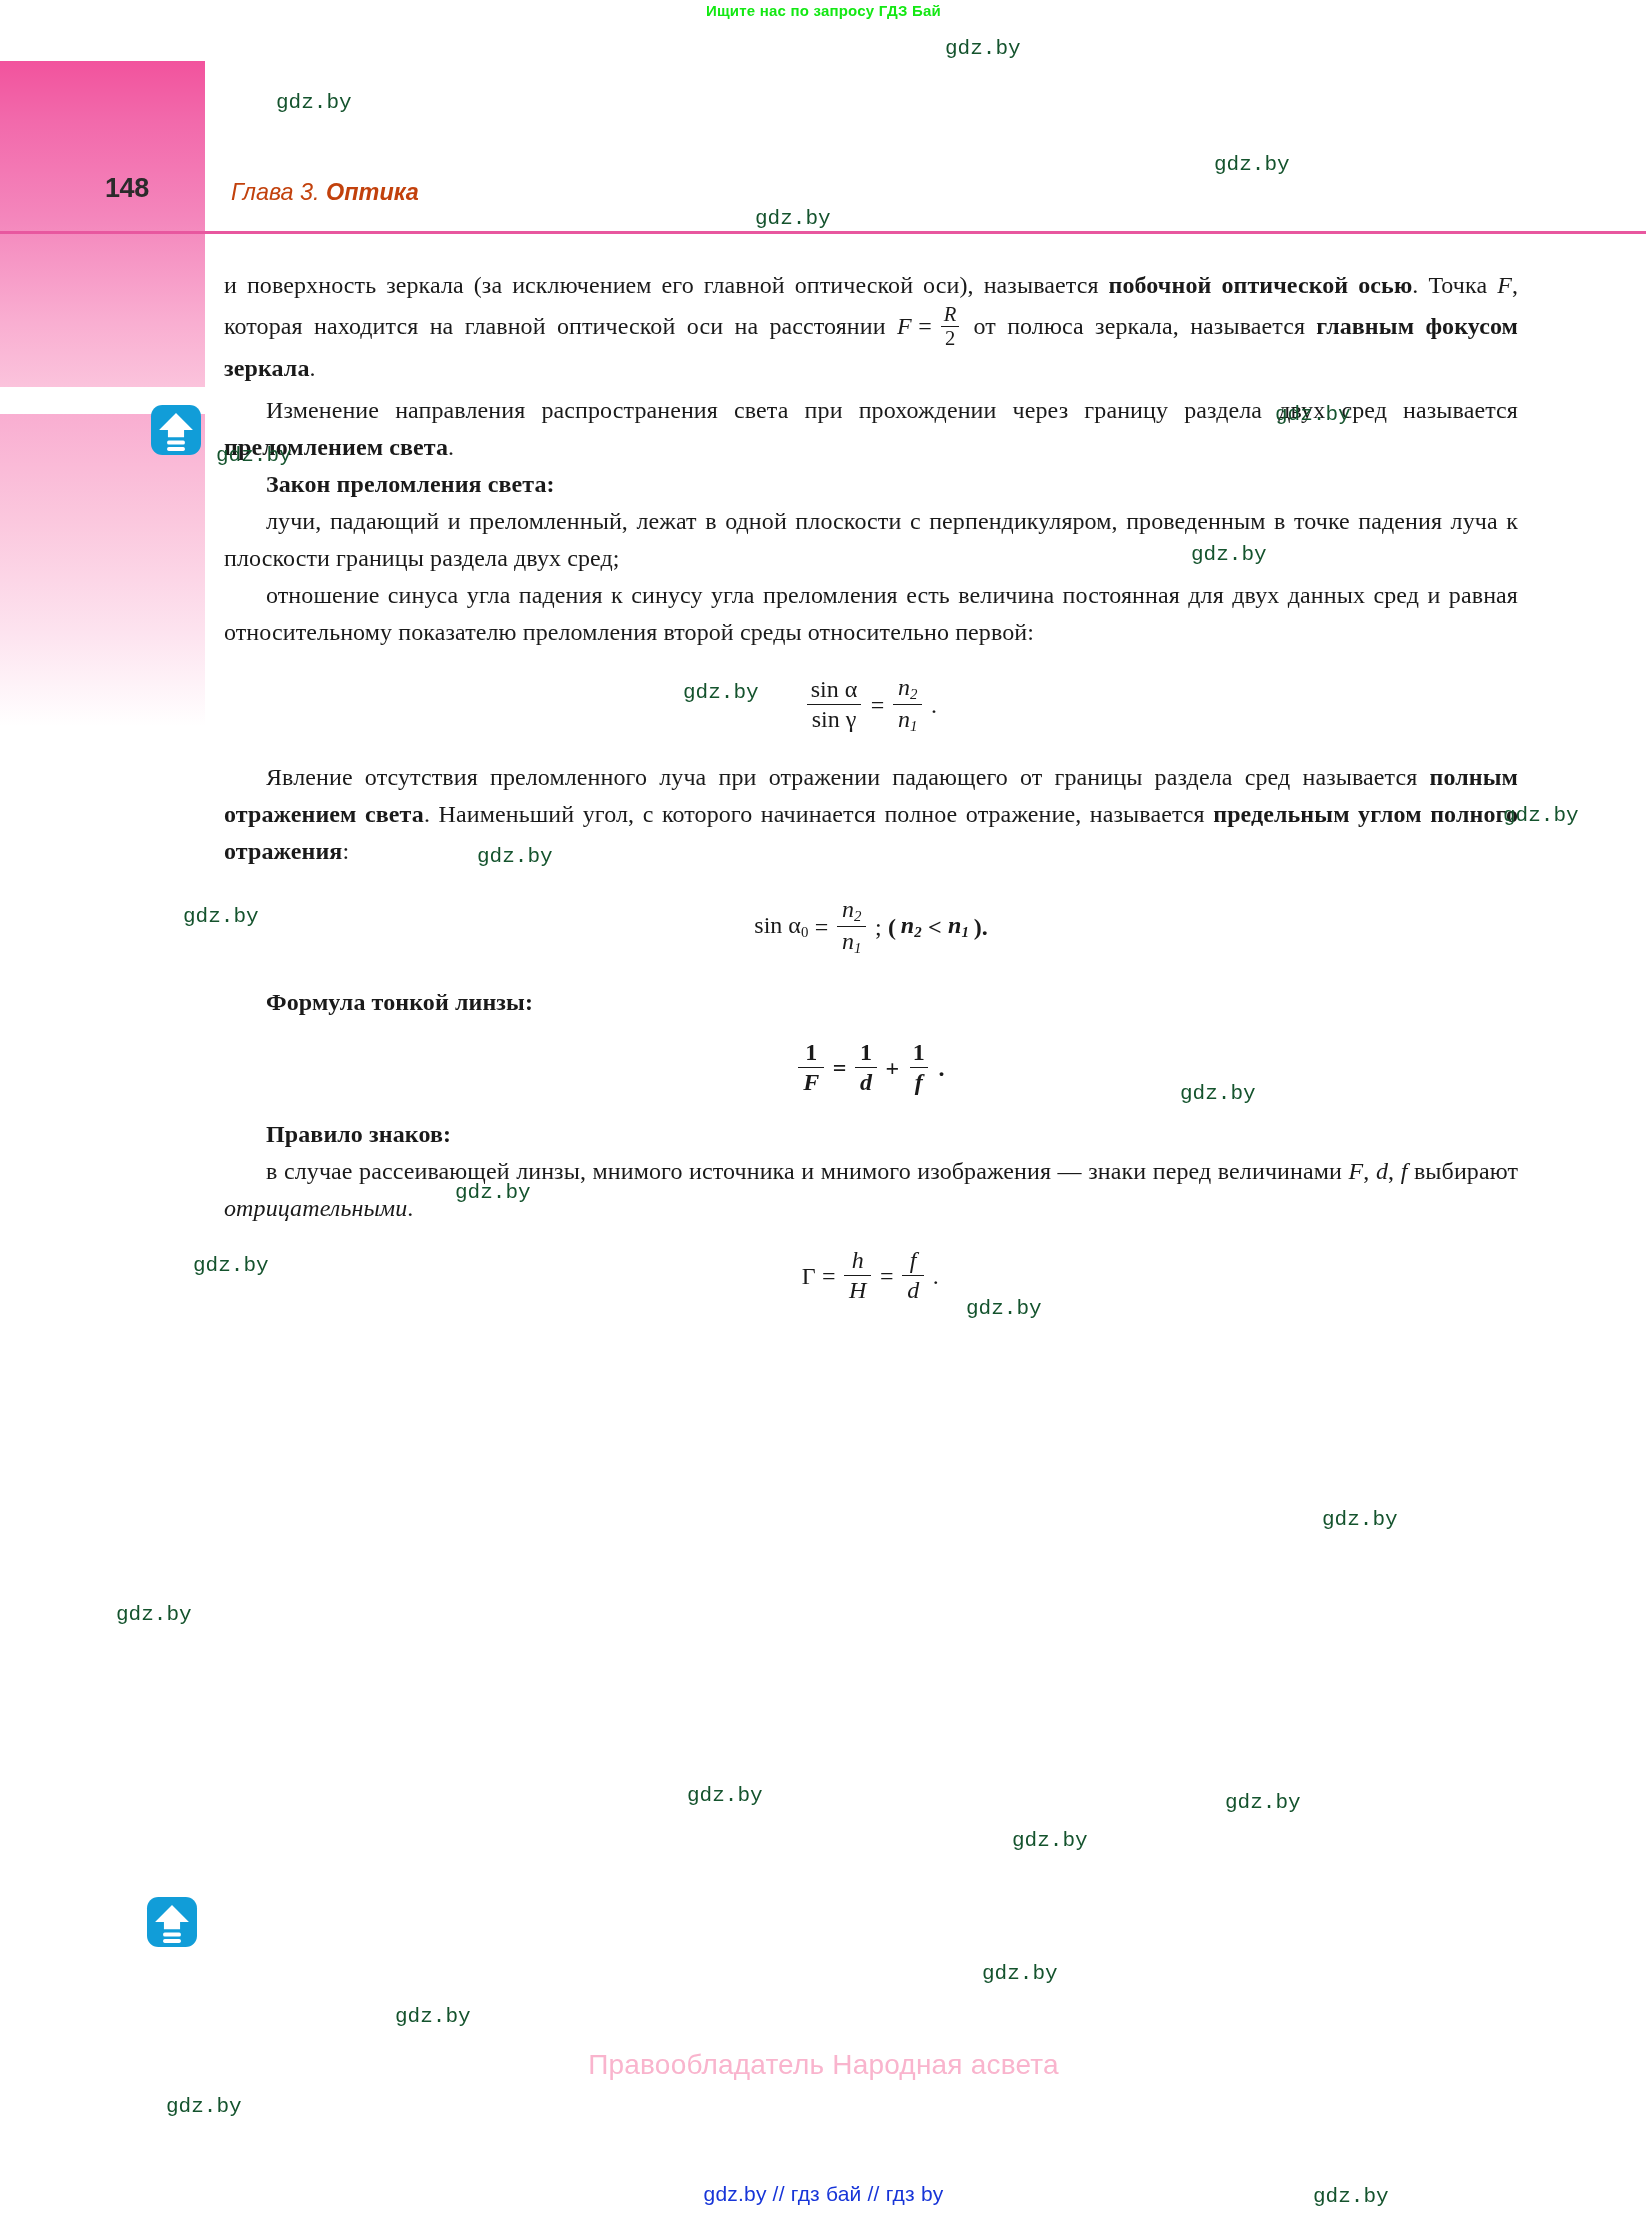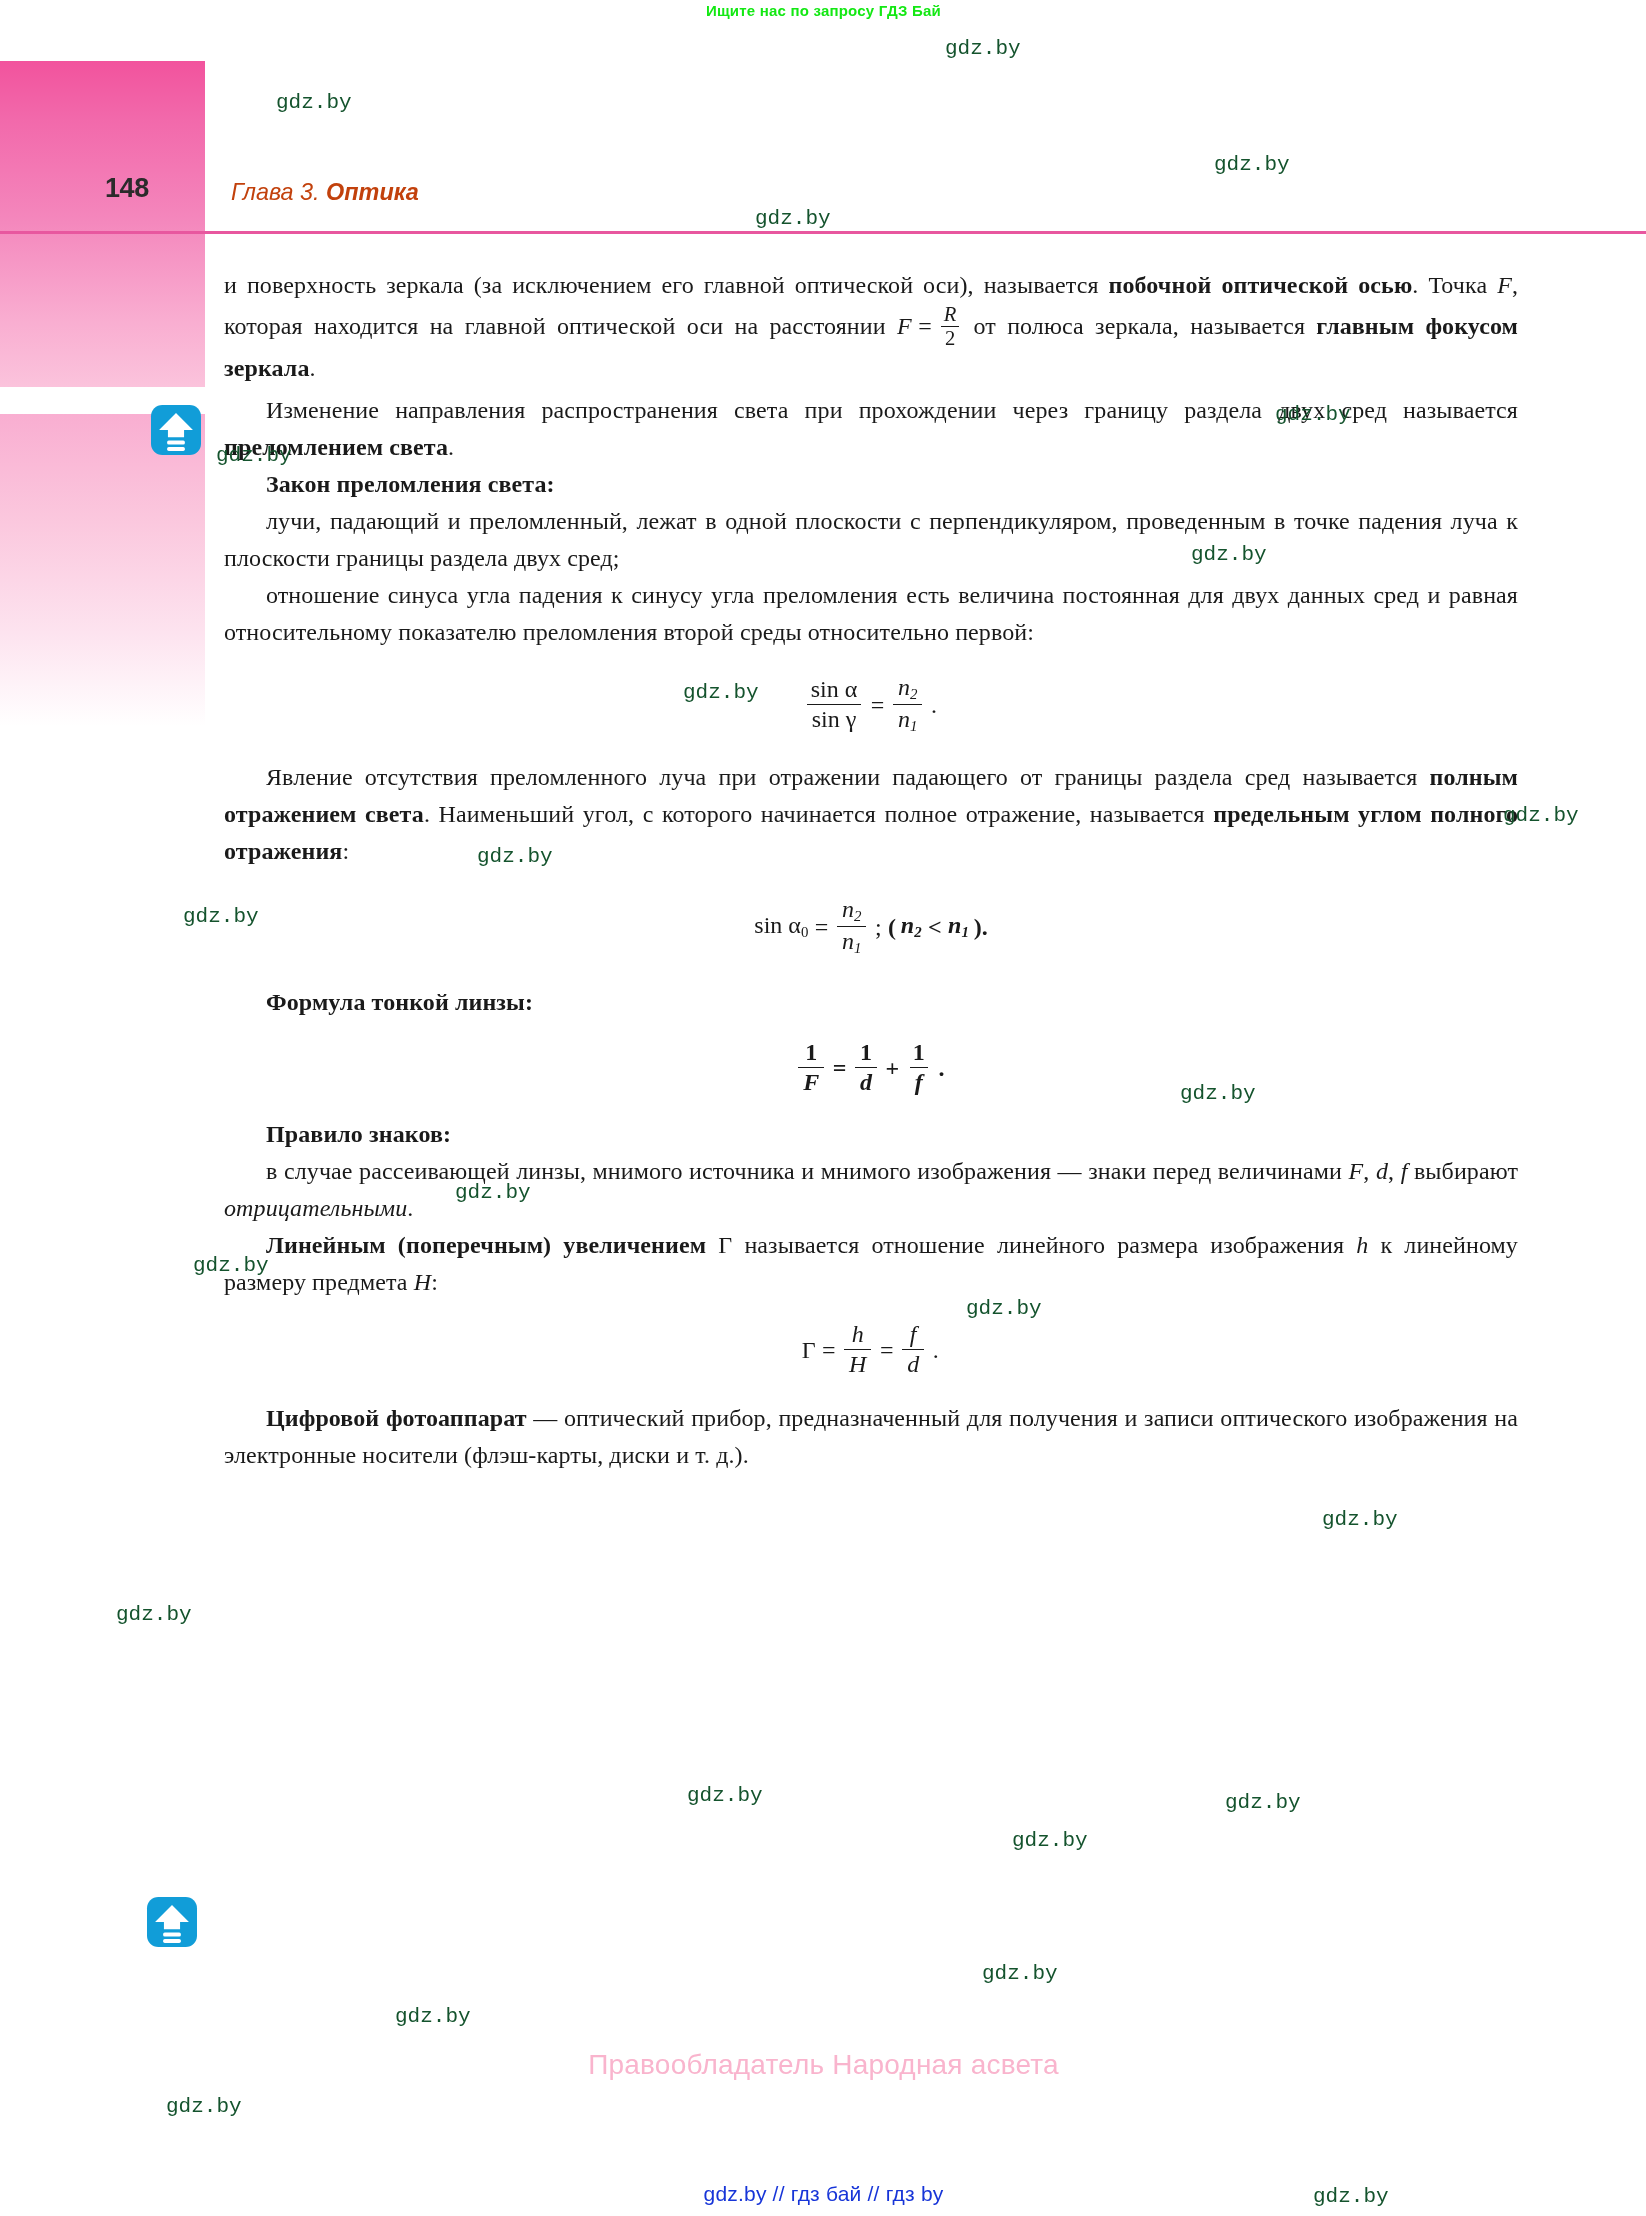--- a/index.html
+++ b/index.html
@@ -288,40 +288,38 @@
       </span>
       <span class="op">.</span>
     </span>
   </p>
 
   <p class="para indent" style="font-size: 24px; line-height: 37px;"><b>Правило знаков:</b></p>
 
 
   <p class="para indent" style="font-size: 24px; line-height: 37px;"><span>в случае рассеивающей линзы, мнимого источника и мнимого изображения — знаки перед величинами </span><span class="mi">F</span><span>, </span><span class="mi">d</span><span>, </span><span class="mi">f</span><span> выбирают </span><i>отрицательными</i><span>.</span></p>
 
-  <p class="para indent" style="font-size: 24px; line-height: 37px;"><b>Линейным (поперечным) увеличением</b><span> Г </span><span>называется отношение линейного размера изображения </span><span class="mi">h</span><span> к линейному размеру предмета </span><span class="mi">H</span><span>:</span></p>
 
   <p class="math-line" style="margin-top: 21px; margin-bottom: 22.6px; font-size: 24px;">
     <span class="mathrow">
       <span>Γ</span>
       <span class="op">=</span>
       <span class="frac">
         <span class="num mi">h</span>
         <span class="den mi">H</span>
       </span>
       <span class="op">=</span>
       <span class="frac">
         <span class="num mi">f</span>
         <span class="den mi">d</span>
       </span>
       <span class="op">.</span>
     </span>
   </p>
 
-  <p class="para indent" style="font-size: 24px; line-height: 37px;"><b>Цифровой фотоаппарат</b><span> — оптический прибор, предназначенный для получения и записи оптического изображения на электронные носители (флэш-карты, диски и т. д.).</span></p>
 
 </div>
 
 <div id="watermark-layer">
     <div class="wm" style="left: 276px; top: 91px; font-size: 21px;">gdz.by</div>
     <div class="wm" style="left: 945px; top: 37px; font-size: 21px;">gdz.by</div>
     <div class="wm" style="left: 1214px; top: 153px; font-size: 21px;">gdz.by</div>
     <div class="wm" style="left: 755px; top: 207px; font-size: 21px;">gdz.by</div>
     <div class="wm" style="left: 1275px; top: 403px; font-size: 21px;">gdz.by</div>
     <div class="wm" style="left: 216px; top: 444px; font-size: 21px;">gdz.by</div>

